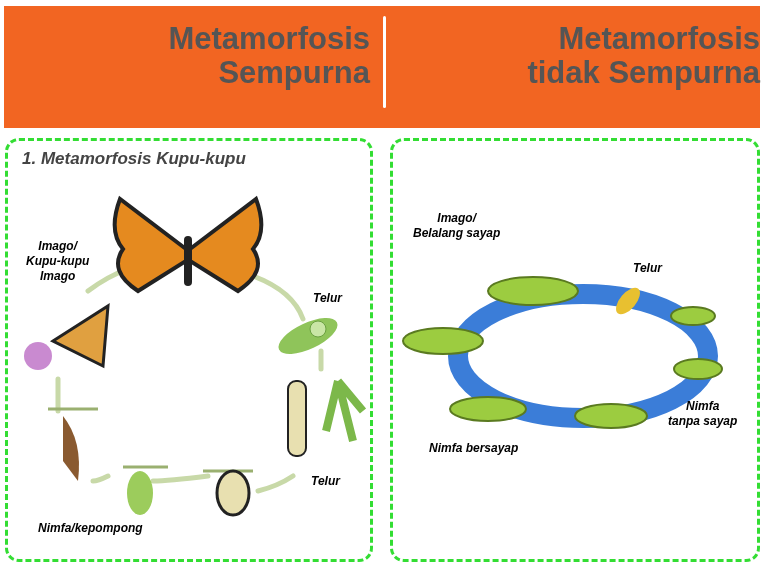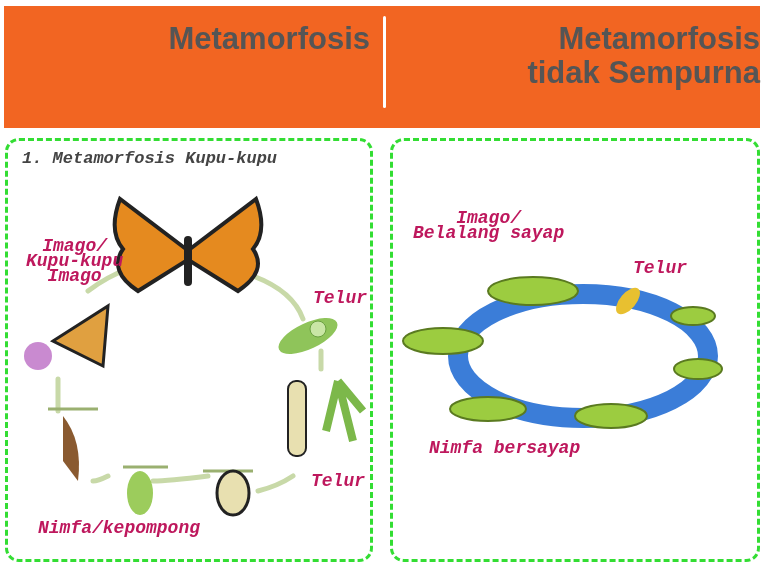--- a/index.html
+++ b/index.html
@@ -1,32 +1,33 @@
 <!DOCTYPE html>
 <html><head>
 <meta charset="utf-8">
 <style>
   *{margin:0;padding:0;box-sizing:border-box;}
   body{width:768px;height:576px;background:#fff;position:relative;overflow:hidden;font-family:"Liberation Sans",sans-serif;}
   .banner{position:absolute;left:4px;top:6px;width:756px;height:122px;background:#f26522;}
   .banner-divider{position:absolute;left:383px;top:16px;width:3px;height:92px;background:#fff;border-radius:2px;}
   .banner-title{position:absolute;top:22px;width:370px;text-align:right;color:#555;font-weight:bold;font-size:31px;line-height:34px;}
   .bt-left{left:0;} .bt-right{left:390px;}
-  .panel{position:absolute;top:138px;height:424px;border:3px dashed #33dd33;border-radius:14px;font-family:Liberation Mono, monospace;}
+  .panel{position:absolute;top:138px;height:424px;border:3px dashed #33dd33;border-radius:14px;}
   .panel-left{left:5px;width:368px;} .panel-right{left:390px;width:370px;}
   .panel-title{position:absolute;left:14px;top:8px;font-weight:bold;font-style:italic;font-size:17px;color:#444;}
-  .lbl{position:absolute;font-weight:bold;font-style:italic;font-size:18px;color:#be185d;text-align:center;line-height:15px;}
+  .lbl{position:absolute;font-weight:bold;font-style:italic;font-size:12px;color:#000000;text-align:center;line-height:15px;}
   svg{position:absolute;left:0;top:0;}
 </style>
 </head>
 <body>
 
 <div class="banner"></div>
 <div class="banner-title bt-left">
   <div>Metamorfosis</div>
+  <div>Sempurna</div>
 </div>
 <div class="banner-divider"></div>
 <div class="banner-title bt-right">
   <div>Metamorfosis</div>
   <div>tidak Sempurna</div>
 </div>
 
 <div class="panel panel-left">
   <div class="panel-title">1. Metamorfosis Kupu-kupu</div>
   <svg width="368" height="424">
@@ -88,14 +89,18 @@
       <ellipse cx="218" cy="275" rx="36" ry="12"></ellipse>
       <ellipse cx="300" cy="175" rx="22" ry="9"></ellipse>
       <ellipse cx="305" cy="228" rx="24" ry="10"></ellipse>
     </g>
   </svg>
   <div class="lbl" style="left:20px;top:70px;">
     <div>Imago/</div>
     <div>Belalang sayap</div>
   </div>
   <div class="lbl" style="left:240px;top:120px;">Telur</div>
+  <div class="lbl" style="left:275px;top:258px;">
+    <div>Nimfa</div>
+    <div>tanpa sayap</div>
+  </div>
   <div class="lbl" style="left:36px;top:300px;">Nimfa bersayap</div>
 </div>
 
 </body></html>

